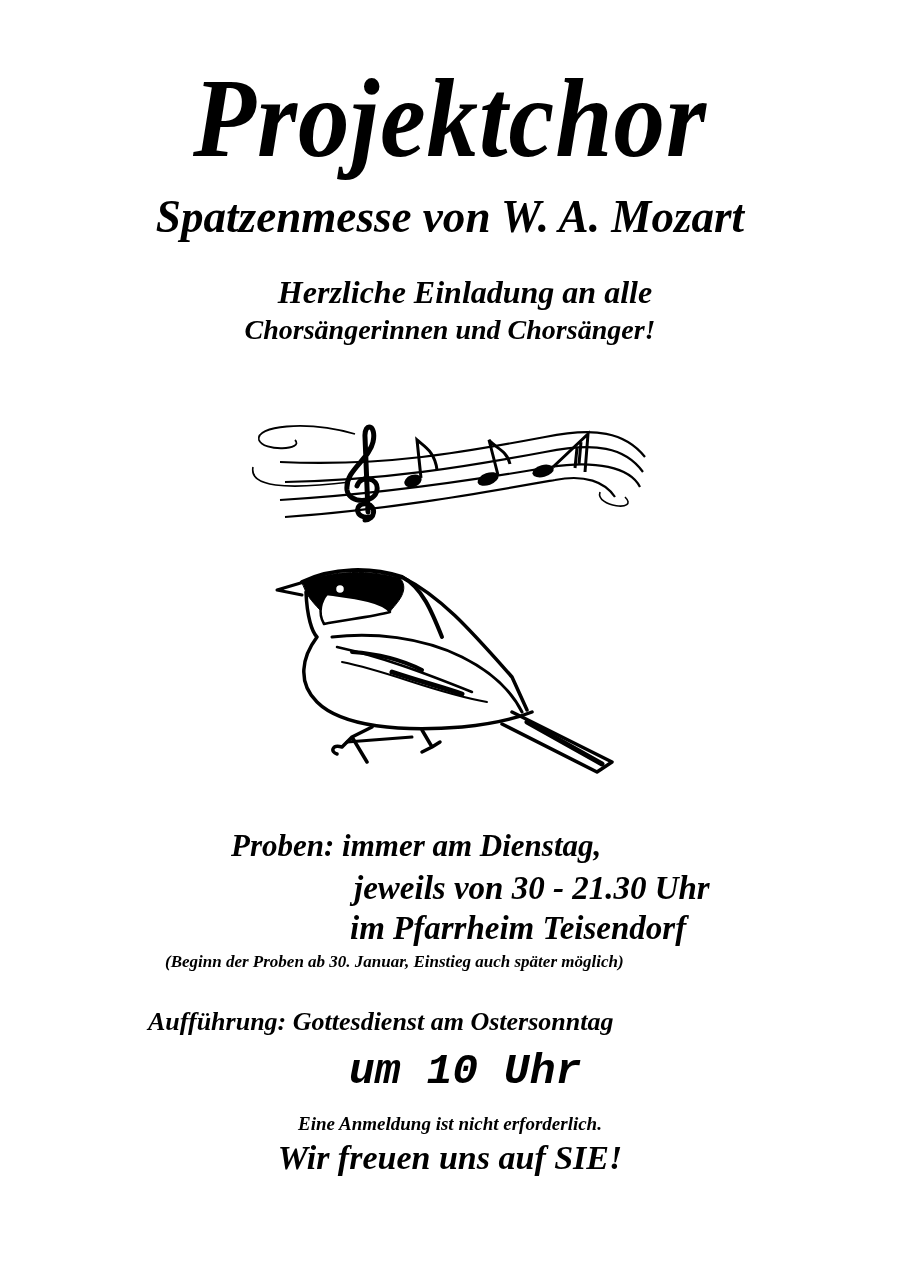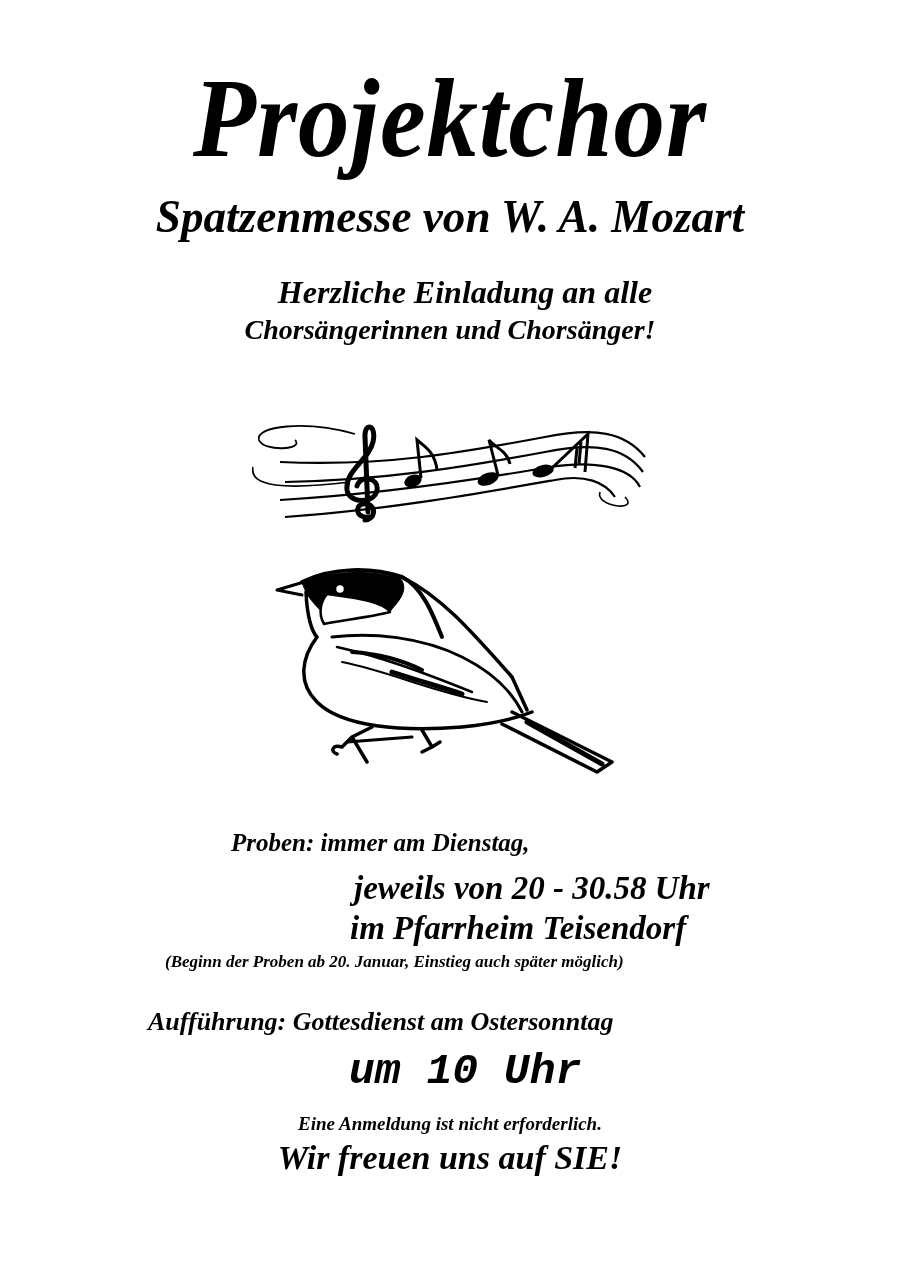--- a/index.html
+++ b/index.html
@@ -6,21 +6,21 @@
   body { width: 900px; height: 1273px; position: relative; overflow: hidden;
          font-family: "Liberation Serif", "DejaVu Serif", serif; color: #000; }
   .t { position: absolute; font-style: italic; font-weight: bold; white-space: nowrap; line-height: 1; }
   .center { left: 0; width: 900px; text-align: center; }
   #title { top: 62px; font-size: 112px; letter-spacing: 1px; transform: scaleX(0.92); transform-origin: center; }
   #subtitle { top: 193px; font-size: 47px; transform: scaleX(0.96); transform-origin: center; }
   #inv1 { top: 276px; font-size: 32px; margin-left: 15px; }
   #inv2 { top: 316px; font-size: 28px; text-align: center; }
   #staff { position: absolute; left: 245px; top: 412px; width: 410px; height: 115px; }
   #bird { position: absolute; left: 272px; top: 562px; width: 360px; height: 225px; }
-  #probe1 { left: 231px; top: 830px; font-size: 25px; }
+  #probe1 { left: 231px; top: 830px; font-size: 31px; }
   #probe2 { left: 354px; top: 872px; font-size: 33px; }
   #probe3 { left: 350px; top: 912px; font-size: 33px; }
   #probe-note { left: 165px; top: 953px; font-size: 17px; }
   #auff1 { left: 148px; top: 1009px; font-size: 26px; }
   #auff2 { left: 349px; top: 1050px; font-size: 43px; font-family: Liberation Mono, monospace; }
   #anm { top: 1114px; font-size: 19px; }
   #freu { top: 1141px; font-size: 34px; }
 </style>
 </head>
 <body>
@@ -71,21 +71,21 @@
 
   <path d="M240 150 L340 200 L325 210 L230 162" stroke-width="3.5"></path>
   <path d="M255 160 L330 202" stroke-width="5"></path>
 
   <path d="M100 165 L80 175 L70 185 M80 175 L95 200 M70 185 C60 182 58 190 65 192" stroke-width="3.5"></path>
   <path d="M150 168 L160 185 L150 190 M160 185 L168 180" stroke-width="3.5"></path>
   <path d="M75 180 L140 175" stroke-width="3"></path>
 </svg>
 
 <div id="probe1" class="t">Proben: immer am Dienstag,</div>
-<div id="probe2" class="t">jeweils von 20 - 30.58 Uhr</div>
+<div id="probe2" class="t">jeweils von 30 - 21.30 Uhr</div>
 <div id="probe3" class="t">im Pfarrheim Teisendorf</div>
-<div id="probe-note" class="t">(Beginn der Proben ab 20. Januar, Einstieg auch später möglich)</div>
+<div id="probe-note" class="t">(Beginn der Proben ab 30. Januar, Einstieg auch später möglich)</div>
 
 <div id="auff1" class="t">Aufführung: Gottesdienst am Ostersonntag</div>
 <div id="auff2" class="t">um 10 Uhr</div>
 
 <div id="anm" class="t center">Eine Anmeldung ist nicht erforderlich.</div>
 <div id="freu" class="t center">Wir freuen uns auf SIE!</div>
 
 </body></html>

